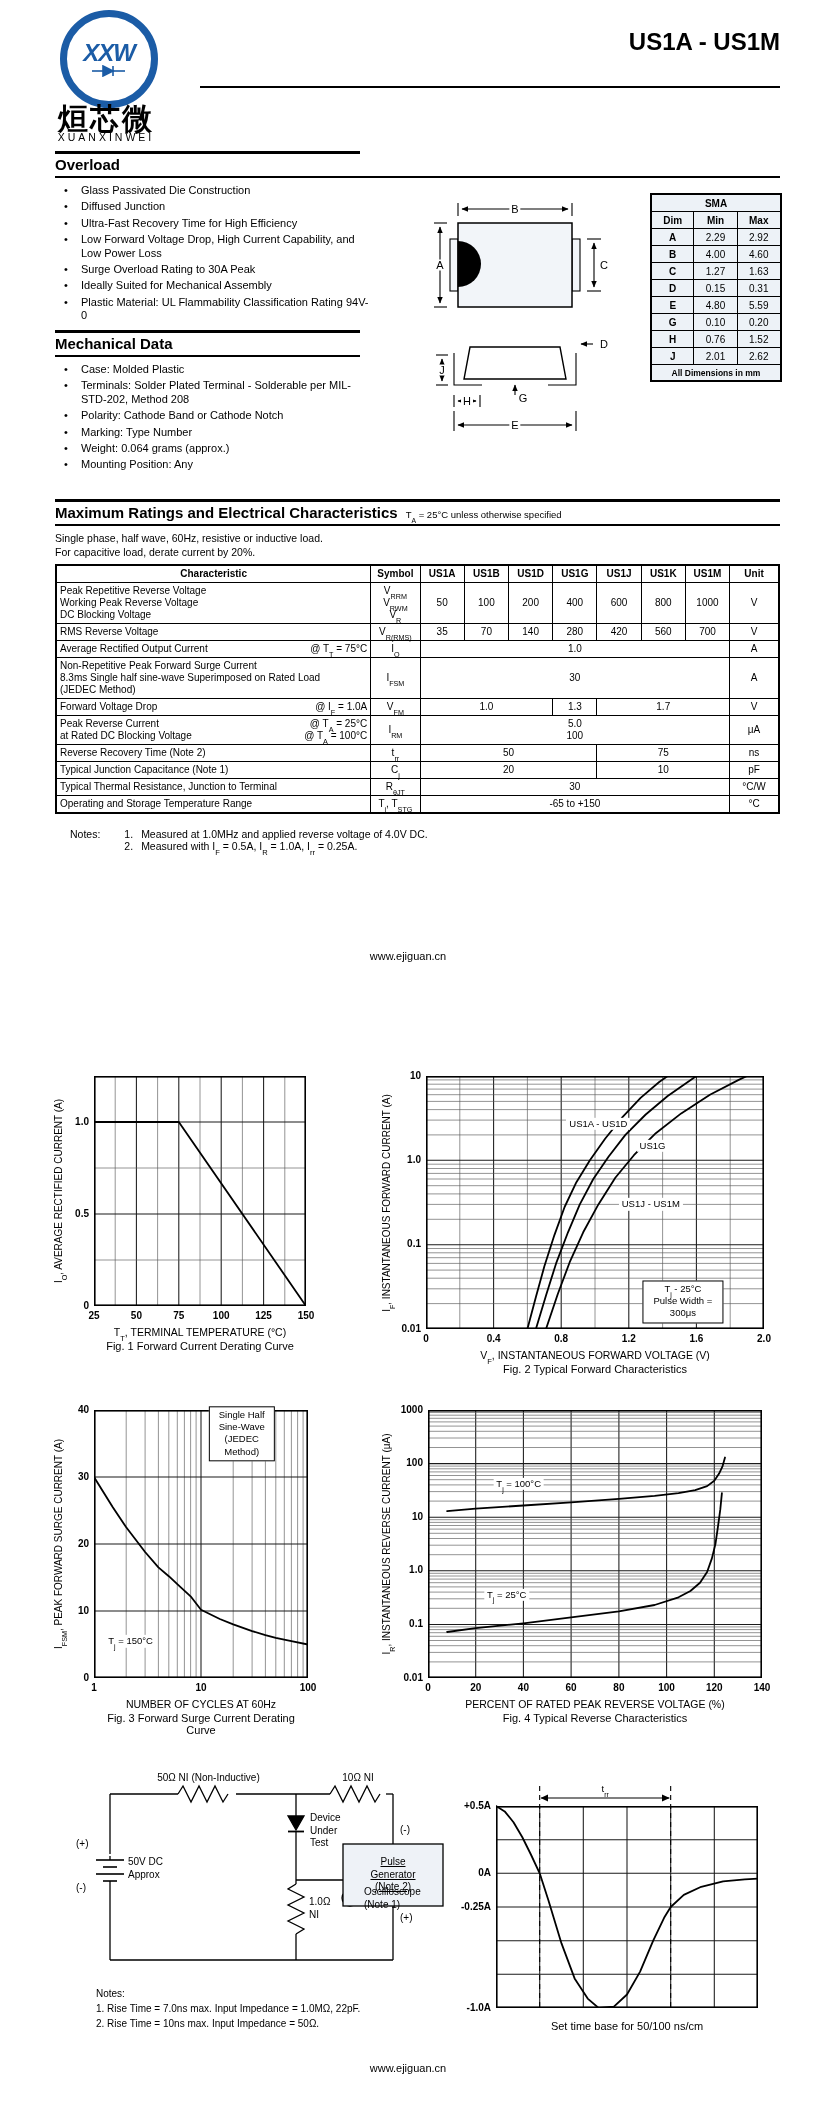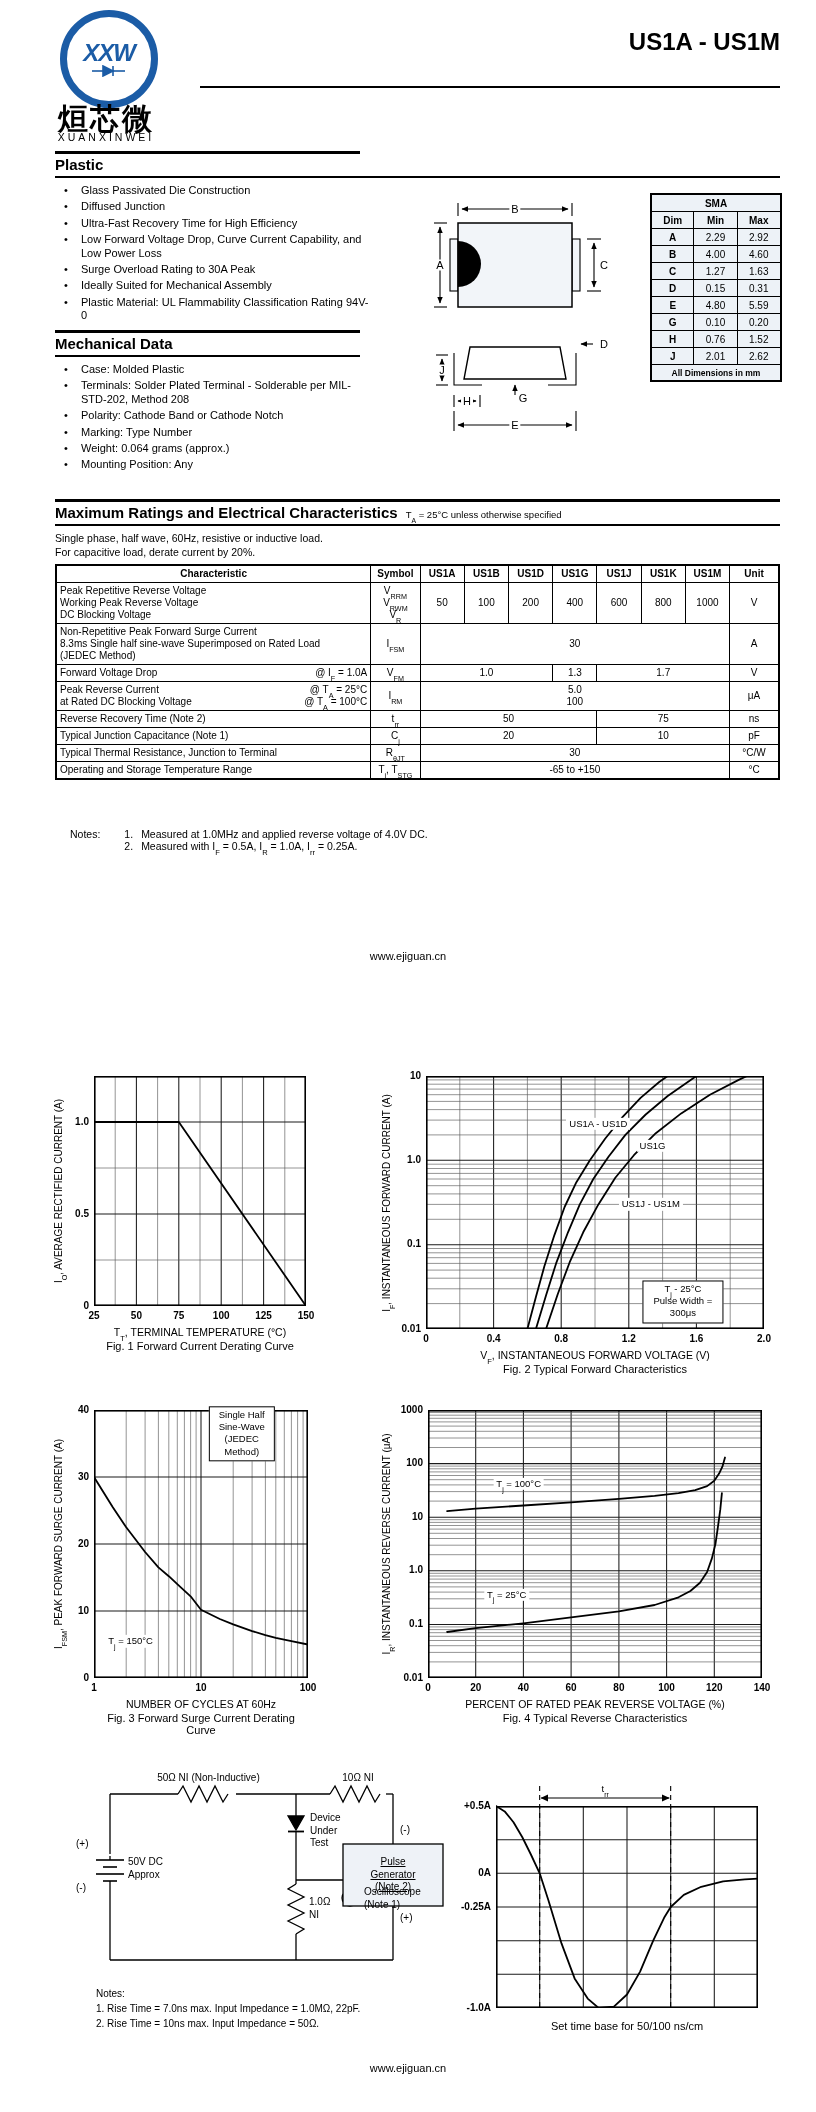--- a/index.html
+++ b/index.html
@@ -66,27 +66,27 @@
           <line x1="21" y1="6" x2="33" y2="6"></line>
       </g>
     </svg>
   </div>
   <div class="cn-name">烜芯微</div>
   <div class="en-name">XUANXINWEI</div>
   <div class="hdr-title">US1A - US1M</div>
   <div class="rule" style="left:200px;top:86px;width:580px;height:2px;"></div>
 
   <div class="rule" style="left:55px;top:151px;width:305px;height:2.5px;"></div>
-  <div class="sechead" style="left:55px;top:156px;">Plastic</div>
+  <div class="sechead" style="left:55px;top:156px;">Overload</div>
   <div class="rule" style="left:55px;top:176px;width:725px;height:2px;"></div>
   <ul class="blist" style="left:55px;top:184px;width:315px;" id="features-list">
       <li>Glass Passivated Die Construction</li>
       <li>Diffused Junction</li>
       <li>Ultra-Fast Recovery Time for High Efficiency</li>
-      <li>Low Forward Voltage Drop, Curve Current Capability, and Low Power Loss</li>
+      <li>Low Forward Voltage Drop, High Current Capability, and Low Power Loss</li>
       <li>Surge Overload Rating to 30A Peak</li>
       <li>Ideally Suited for Mechanical Assembly</li>
       <li>Plastic Material: UL Flammability Classification Rating 94V-0</li>
     </ul>
 
   <div class="rule" style="left:55px;top:330px;width:305px;height:2.5px;"></div>
   <div class="sechead" style="left:55px;top:335px;">Mechanical Data</div>
   <div class="rule" style="left:55px;top:355px;width:305px;height:2px;"></div>
   <ul class="blist" style="left:55px;top:363px;width:315px;" id="mechanical-list">
       <li>Case: Molded Plastic</li>
@@ -253,20 +253,51 @@
               <div>V<sub>R</sub></div>
             </td>
             <td colspan="1">50</td>
             <td colspan="1">100</td>
             <td colspan="1">200</td>
             <td colspan="1">400</td>
             <td colspan="1">600</td>
             <td colspan="1">800</td>
             <td colspan="1">1000</td>
             <td>V</td>
+          </tr>
+          <tr>
+            <td class="cchar">
+              <div class="cline">
+                <span>RMS Reverse Voltage</span>
+              </div>
+            </td>
+            <td>
+              <div>V<sub>R(RMS)</sub></div>
+            </td>
+            <td colspan="1">35</td>
+            <td colspan="1">70</td>
+            <td colspan="1">140</td>
+            <td colspan="1">280</td>
+            <td colspan="1">420</td>
+            <td colspan="1">560</td>
+            <td colspan="1">700</td>
+            <td>V</td>
+          </tr>
+          <tr>
+            <td class="cchar">
+              <div class="cline">
+                <span>Average Rectified Output Current</span>
+                <span>@ T<sub>T</sub> = 75°C</span>
+              </div>
+            </td>
+            <td>
+              <div>I<sub>O</sub></div>
+            </td>
+            <td colspan="7">1.0</td>
+            <td>A</td>
           </tr>
           <tr>
             <td class="cchar">
               <div class="cline">
                 <span>Non-Repetitive Peak Forward Surge Current</span>
               </div>
               <div class="cline">
                 <span>8.3ms Single half sine-wave Superimposed on Rated Load</span>
               </div>
               <div class="cline">

